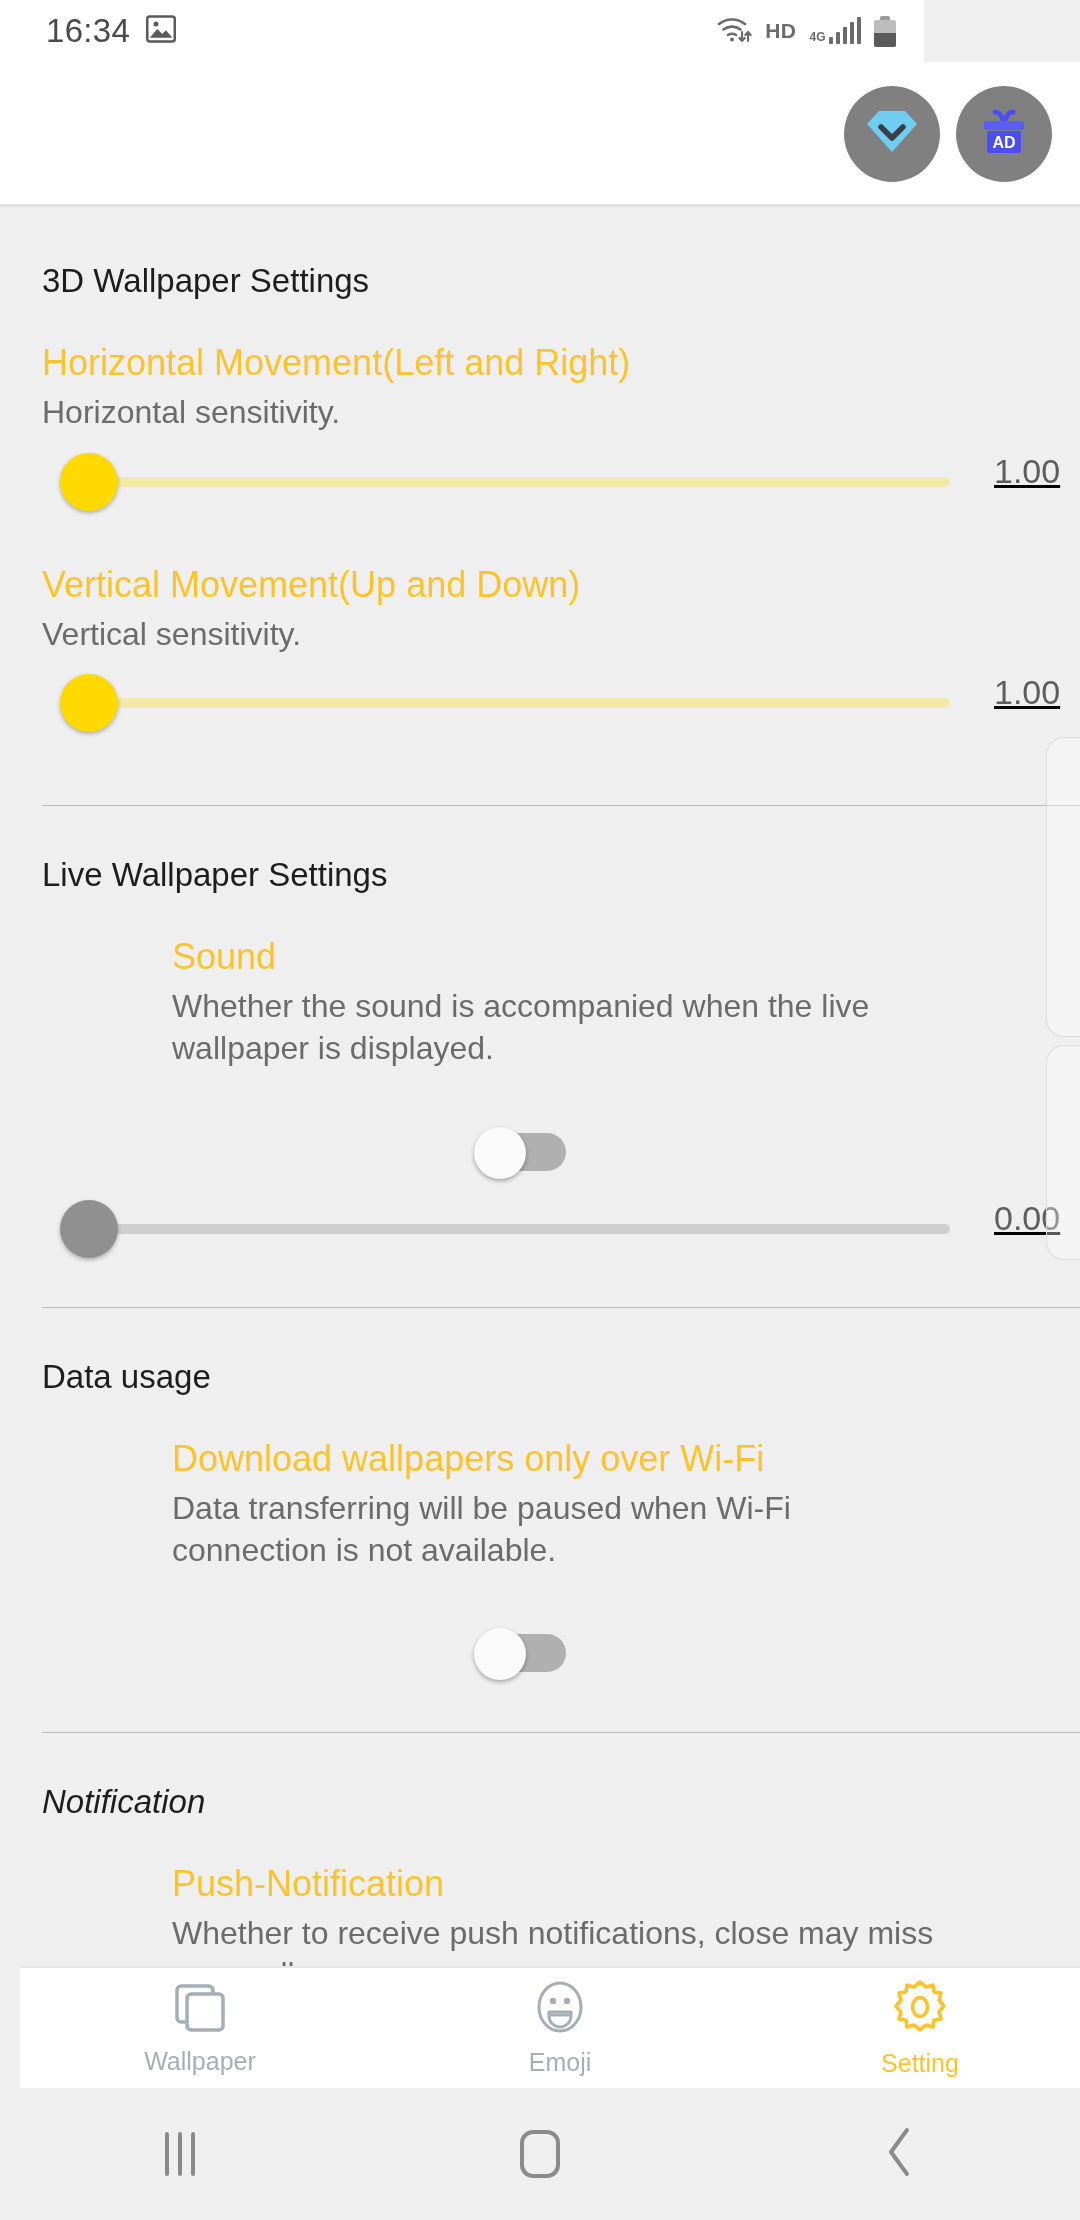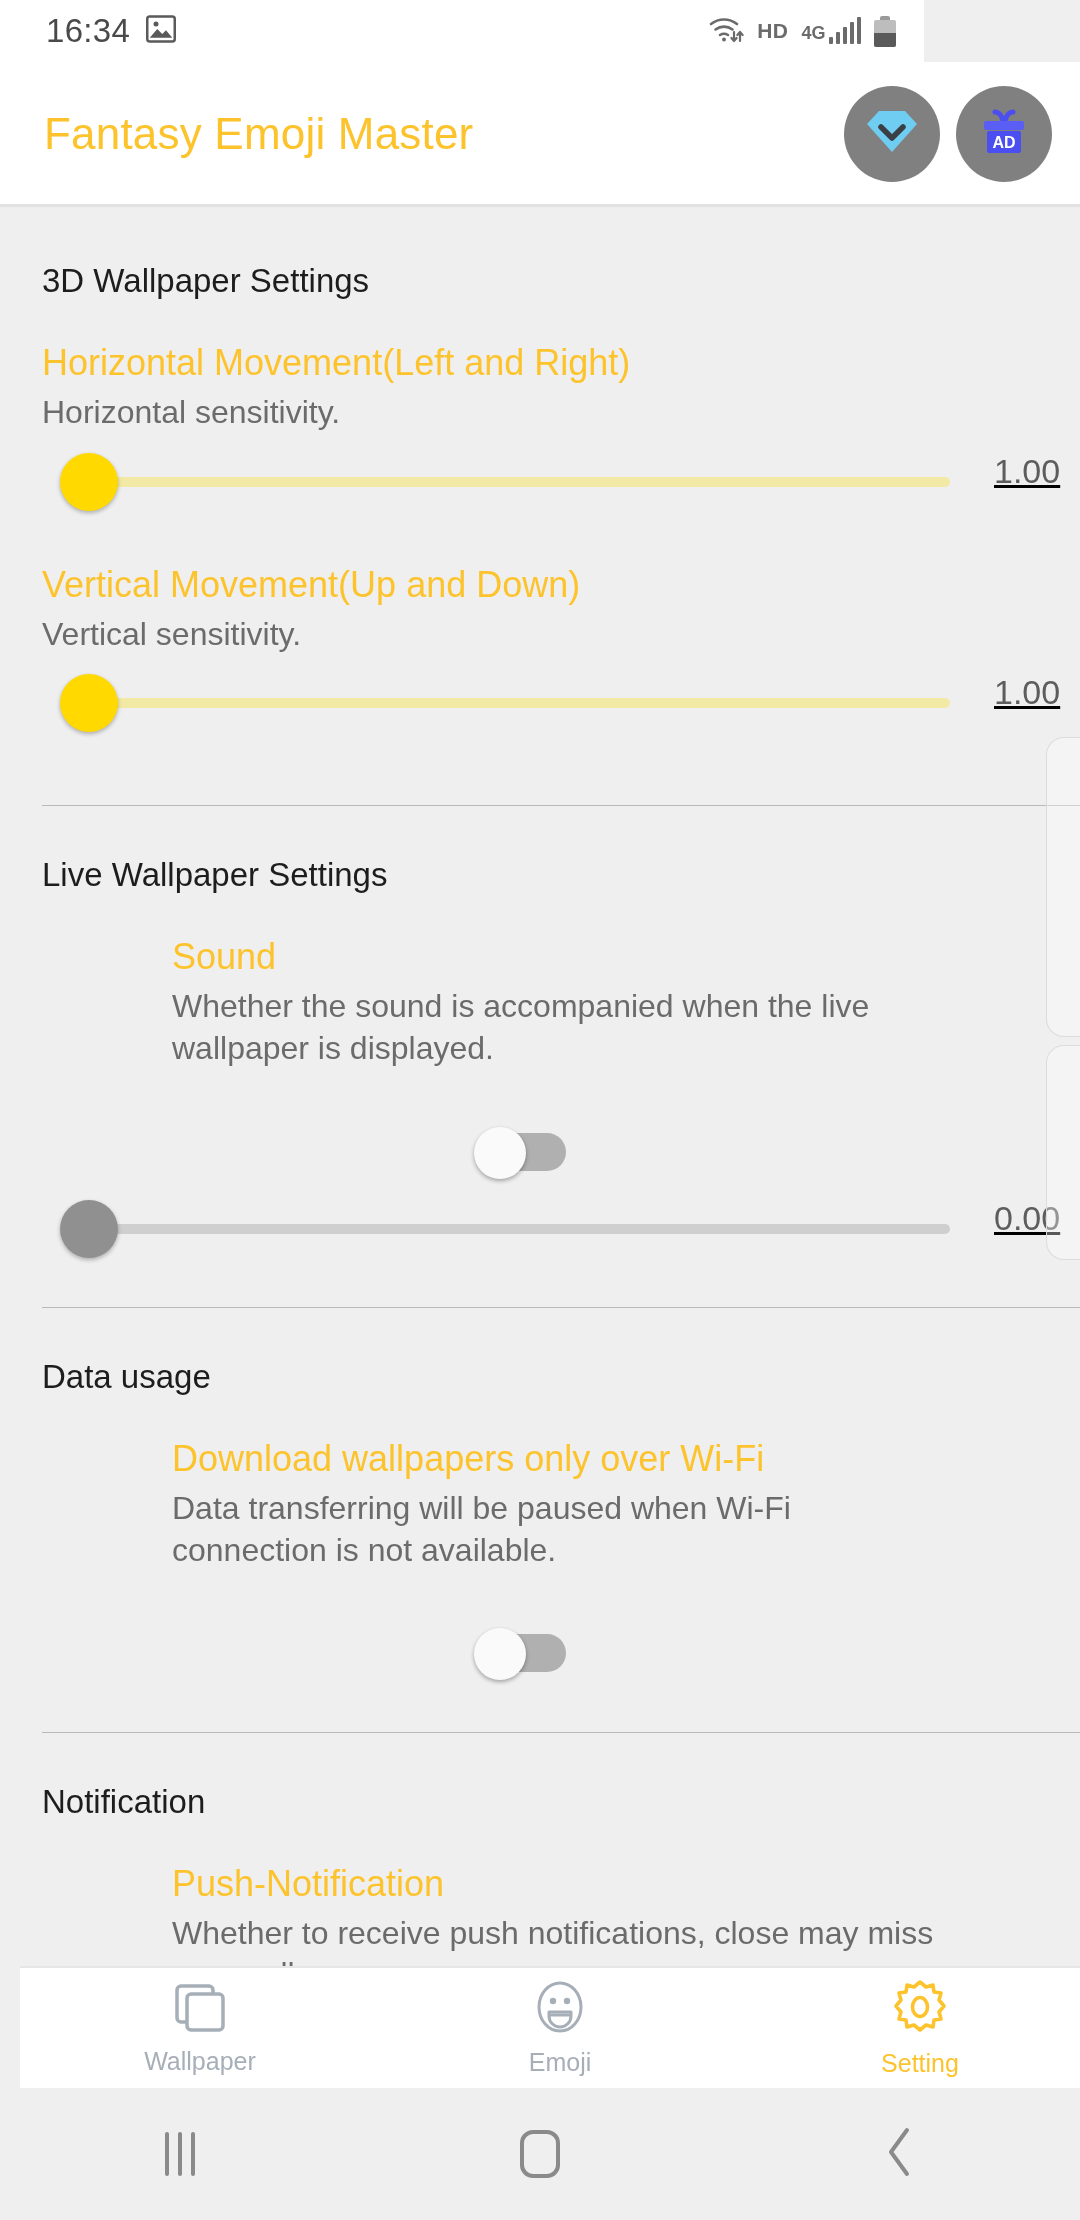--- a/index.html
+++ b/index.html
@@ -14,21 +14,21 @@
   
   .statusbar {
     position:absolute; top:0; left:0; width:924px; height:62px;
     background:#ffffff; display:flex; align-items:center;
     padding:0 28px 0 46px;
   }
   .sb-left { display:flex; align-items:center; gap:16px; }
   .sb-time { font-size:33px; color:#4a4a4a; letter-spacing:.3px; }
   .sb-right { margin-left:auto; display:flex; align-items:center; gap:13px; }
   .sb-hd { font-size:21px; font-weight:bold; color:#6b6b6b; letter-spacing:.5px; }
-  .sb-4g { font-size:18px; font-weight:bold; color:#6b6b6b; }
+  .sb-4g { font-size:12px; font-weight:bold; color:#6b6b6b; }
   .sig { display:flex; align-items:flex-end; gap:2.5px; height:26px; }
   .sig i { display:block; width:4.5px; background:#6b6b6b; border-radius:1px; }
   .sig i:nth-child(1){height:7px}.sig i:nth-child(2){height:12px}
   .sig i:nth-child(3){height:17px}.sig i:nth-child(4){height:22px}.sig i:nth-child(5){height:27px}
   .sig-wrap { display:flex; align-items:flex-end; gap:3px; }
   .batt { position:relative; width:22px; height:31px; border:none; }
   .batt .body { position:absolute; bottom:0; left:0; width:22px; height:27px; background:#bdbdbd; border-radius:2px; }
   .batt .fill { position:absolute; bottom:0; left:0; width:22px; height:14px; background:#5a5a5a; border-radius:0 0 2px 2px; }
   .batt .cap { position:absolute; top:0; left:6px; width:10px; height:5px; background:#9a9a9a; border-radius:2px 2px 0 0; }
 
@@ -149,21 +149,20 @@
       </span>
       <span class="batt">
         <span class="cap"></span>
           <span class="body"></span>
           <span class="fill"></span>
       </span>
     </div>
   </div>
 
   <div class="appbar">
-    <div class="app-title">Fantasy Emoji Master</div>
     <div class="appbar-actions">
       <div class="circle-btn">
         <span>
           <svg width="58" height="54" viewBox="0 0 58 54">
             <path d="M16 6h26l12 13-25 28L4 19z" fill="#6fcdf2"></path>
             <path d="M18 22l11 11 11-11" fill="none" stroke="#3a3f46" stroke-width="5.5" stroke-linecap="round" stroke-linejoin="round"></path>
           </svg>
         </span>
       </div>
       <div class="circle-btn">
@@ -264,21 +263,21 @@
                 <div class="thumb"></div>
             </div>
           </div>
         </div>
       </div>
     </div>
 
     <div class="divider" style="margin-top:54px;"></div>
 
     <div>
-      <div class="group-title" style="padding-top:50px;">Notification</div>
+      <div class="group-title" style="padding-top:50px;font-style:italic;">Notification</div>
 
       <div style="margin-top:42px;">
         <div class="row">
           <div class="row-text">
             <div class="pref-title">Push-Notification</div>
             <div class="pref-summary" style="margin-top:8px;">Whether to receive push notifications, close may miss new wallpapers.</div>
           </div>
           <div class="row-ctl" style="padding-right:40px; padding-top:56px;">
             <div class="switch">
               <div class="track"></div>

